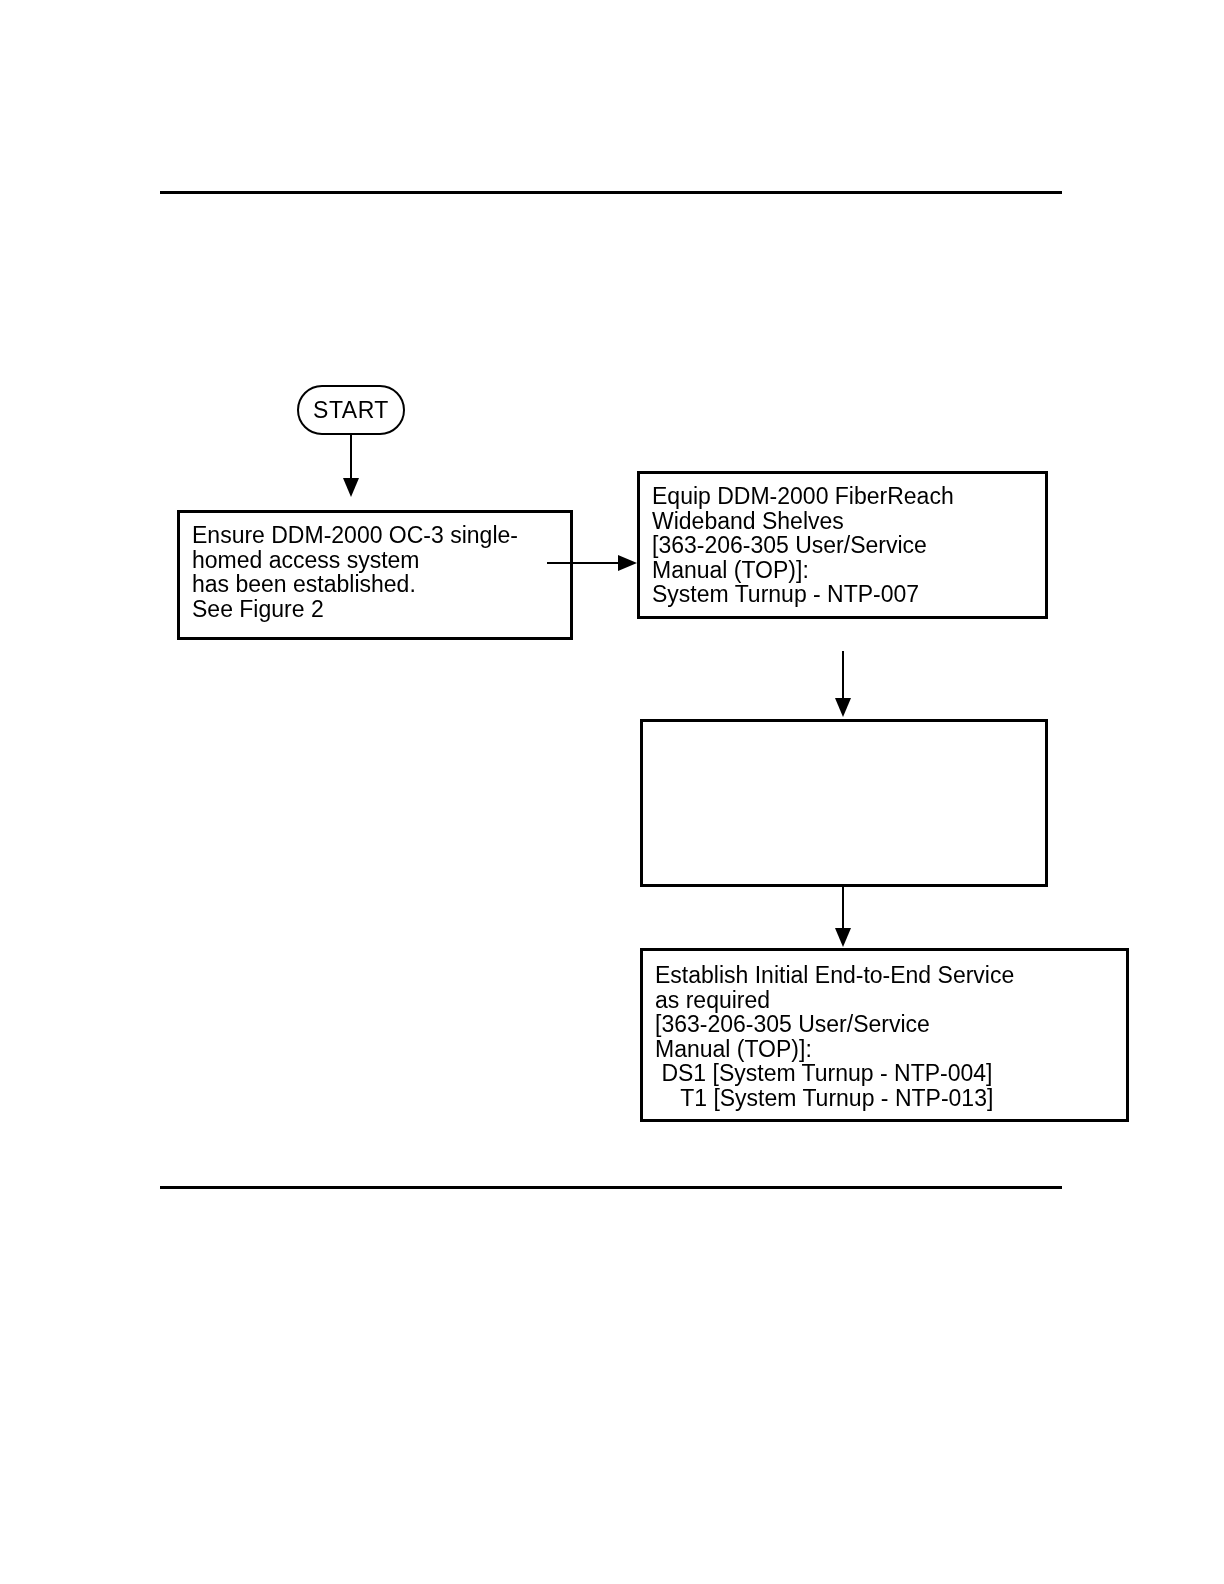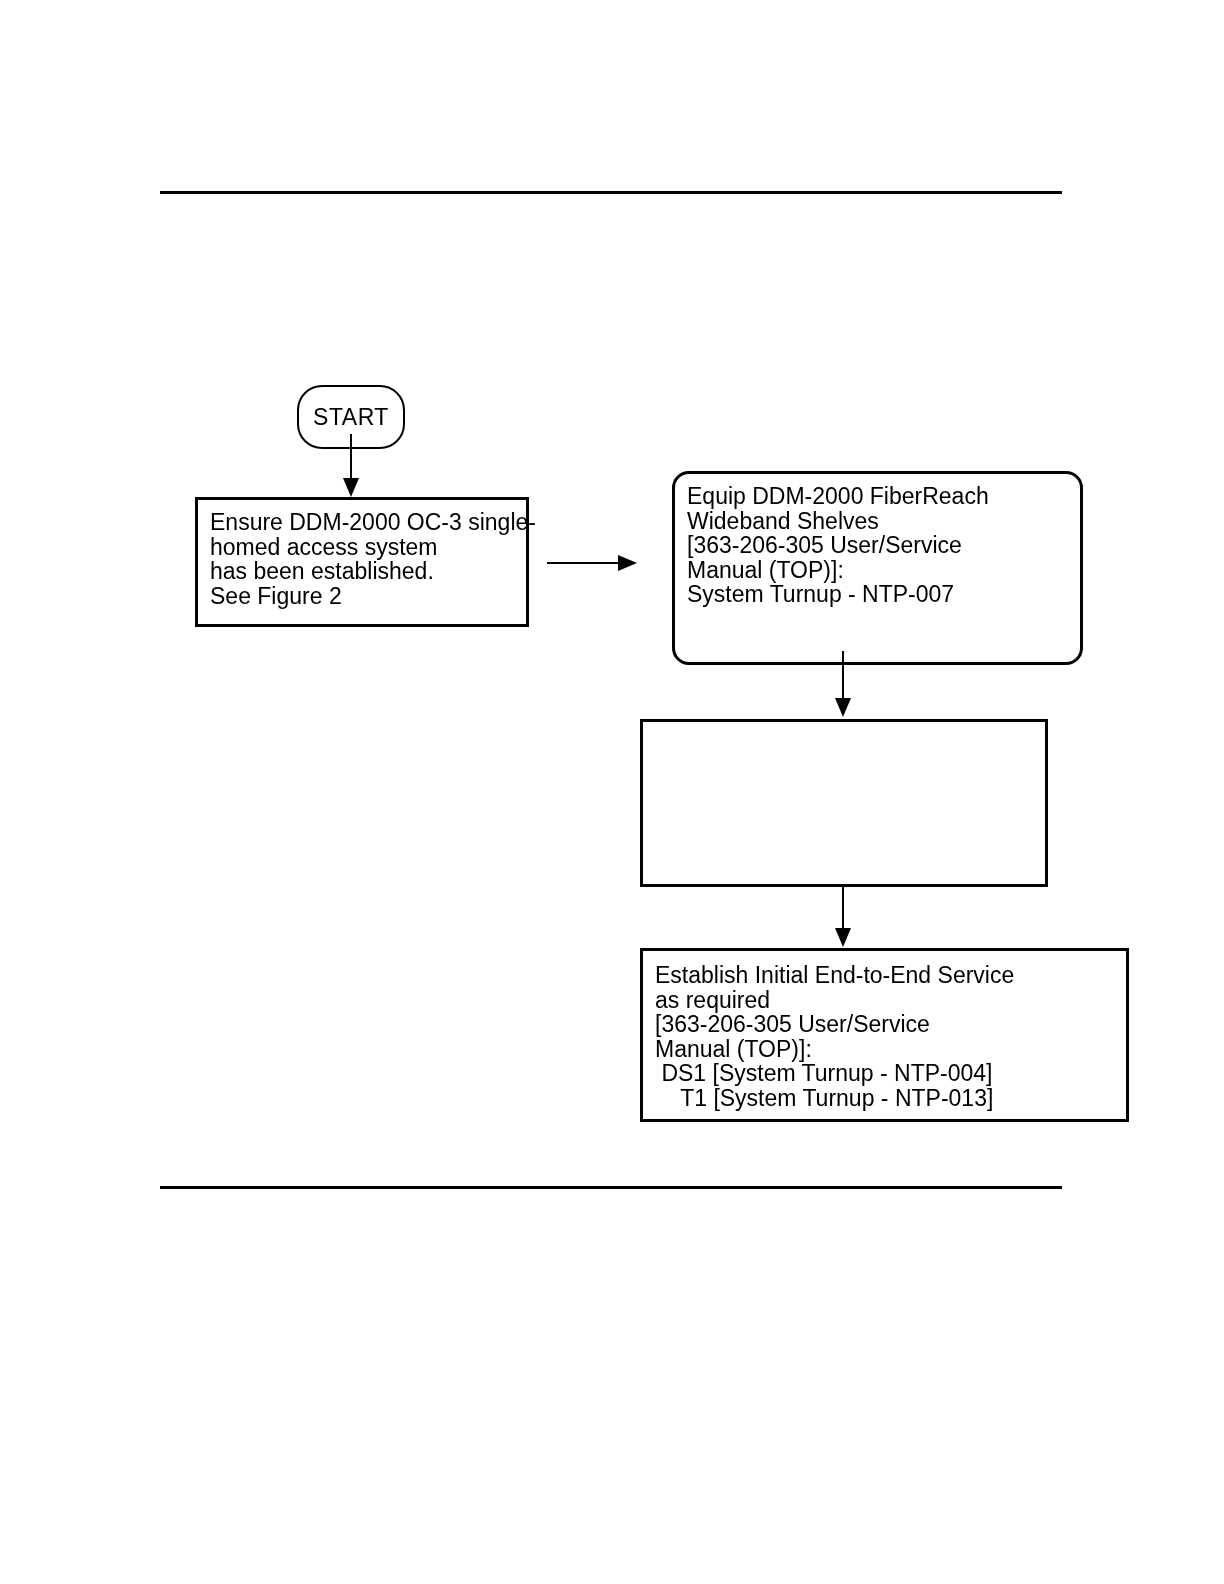--- a/index.html
+++ b/index.html
@@ -79,42 +79,42 @@
     border-left: 19px solid var(--ink);
   }
 </style>
 </head>
 <body>
 
 <div class="page">
 
   <div class="rule" style="left:160px; top:191px; width:902px;"></div>
 
-  <div class="terminator" style="left:297px; top:385px; width:108px; height:64px;">
+  <div class="terminator" style="left:297px; top:385px; width:108px; height:50px;">
     <span class="terminator-label">START</span>
   </div>
 
   <div>
     <div class="shaft-v" style="left:350px; top:434px; height:45px;"></div>
     <div class="head-down" style="left:343px; top:478px;"></div>
   </div>
 
-  <div class="node" style="left:177px; top:497px; width:334px; height:130px;margin-left:18px;">
+  <div class="node" style="left:177px; top:510px; width:396px; height:130px;">
     <div class="node-text">Ensure DDM-2000 OC-3 single-
 homed access system
 has been established.
 See Figure 2</div>
   </div>
 
   <div>
     <div class="shaft-h" style="left:547px; top:562px; width:72px;"></div>
     <div class="head-right" style="left:618px; top:555px;"></div>
   </div>
 
-  <div class="node" style="left:672px; top:471px; width:411px; height:194px;border-radius:17px;">
+  <div class="node" style="left:637px; top:471px; width:411px; height:148px;">
     <div class="node-text">Equip DDM-2000 FiberReach
 Wideband Shelves
 [363-206-305 User/Service
 Manual (TOP)]:
 System Turnup - NTP-007</div>
   </div>
 
   <div>
     <div class="shaft-v" style="left:842px; top:651px; height:48px;"></div>
     <div class="head-down" style="left:835px; top:698px;"></div>

